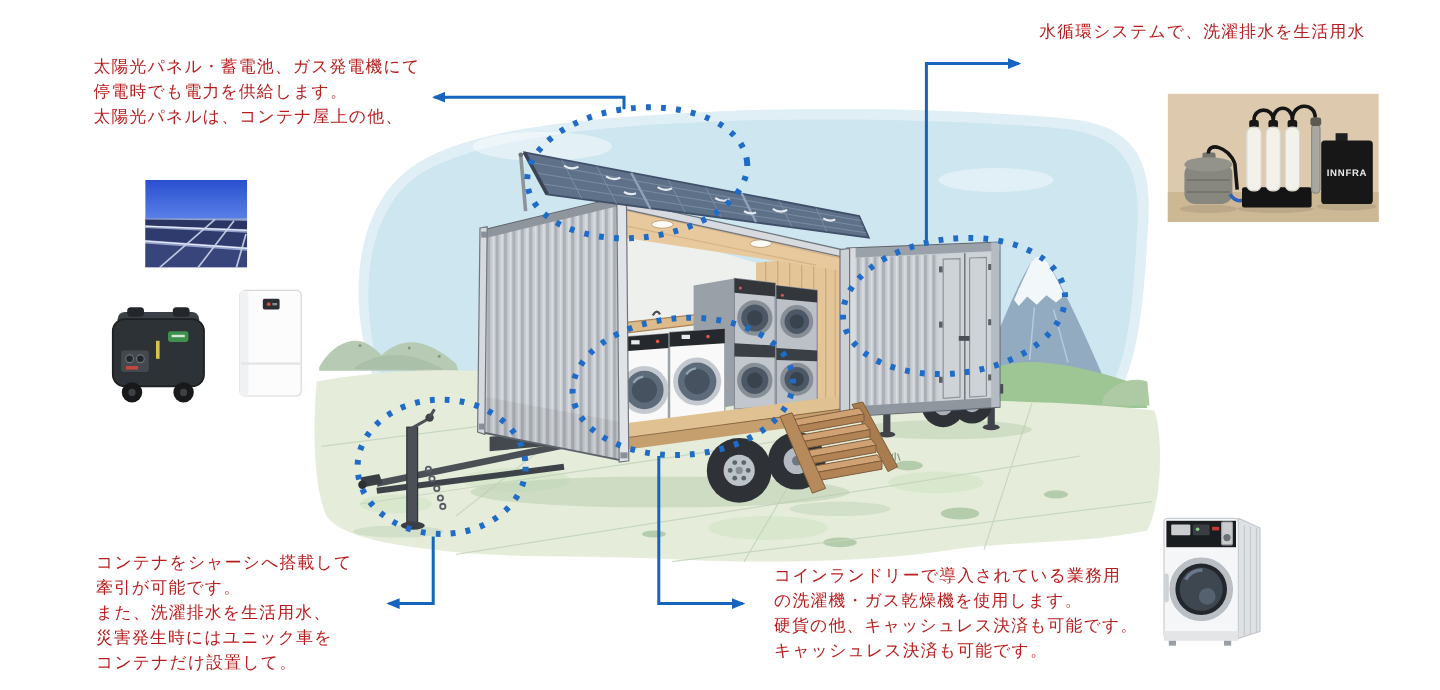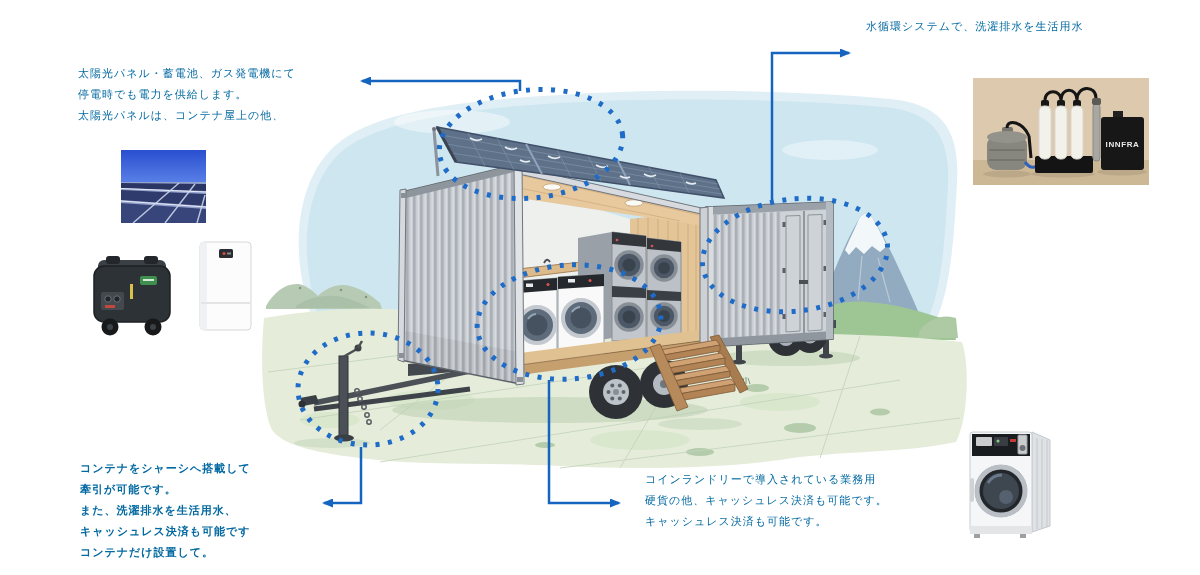--- a/index.html
+++ b/index.html
@@ -1,49 +1,50 @@
 <!DOCTYPE html>
 <html><head>
 <meta charset="utf-8">
 <style>
   html,body{margin:0;padding:0;background:#fff;}
   .canvas{position:relative;width:1200px;height:575px;background:#ffffff;overflow:hidden;
           font-family:"Liberation Sans","DejaVu Sans",sans-serif;}
-  .note{position:absolute;color:#0369a1;font-size:11px;line-height:21px;letter-spacing:1px;white-space:nowrap;}
+  .note{position:absolute;color:#b91c1c;font-size:14px;line-height:21px;letter-spacing:1px;white-space:nowrap;}
   .photo{position:absolute;display:block;}
   .scene{position:absolute;left:260px;top:40px;}
   .dotted{fill:none;stroke:#1e6bc8;stroke-width:5;stroke-dasharray:4 8.5;}
   .arrow{fill:none;stroke:#1565c0;stroke-width:2.5;}
   .oln{stroke:#5f656c;stroke-width:1.5;}
 </style>
 </head>
 <body>
 
 <div class="canvas">
 
-  <div class="note" style="left:78px;top:45px;margin-top:18px;">
+  <div class="note" style="left:78px;top:45px;">
     <div>太陽光パネル・蓄電池、ガス発電機にて</div>
     <div>停電時でも電力を供給します。</div>
     <div>太陽光パネルは、コンテナ屋上の他、</div>
   </div>
 
   <div class="note" style="left:866px;top:16px;">
     <div>水循環システムで、洗濯排水を生活用水</div>
   </div>
 
-  <div class="note" style="left:80px;top:458px;font-weight:bold;">
+  <div class="note" style="left:80px;top:458px;">
     <div>コンテナをシャーシへ搭載して</div>
     <div>牽引が可能です。</div>
     <div>また、洗濯排水を生活用水、</div>
-    <div>キャッシュレス決済も可能です</div>
+    <div>災害発生時にはユニック車を</div>
     <div>コンテナだけ設置して。</div>
   </div>
 
   <div class="note" style="left:645px;top:469px;">
     <div>コインランドリーで導入されている業務用</div>
+    <div>の洗濯機・ガス乾燥機を使用します。</div>
     <div>硬貨の他、キャッシュレス決済も可能です。</div>
     <div>キャッシュレス決済も可能です。</div>
   </div>
 
   <svg class="photo" style="left:121px;top:150px;" width="85" height="73" viewBox="0 0 85 73">
     <defs>
       <linearGradient id="skyg" x1="0" y1="0" x2="0" y2="1">
         <stop offset="0" stop-color="#2a4fd0"></stop>
           <stop offset="1" stop-color="#5b82e8"></stop>
       </linearGradient>

